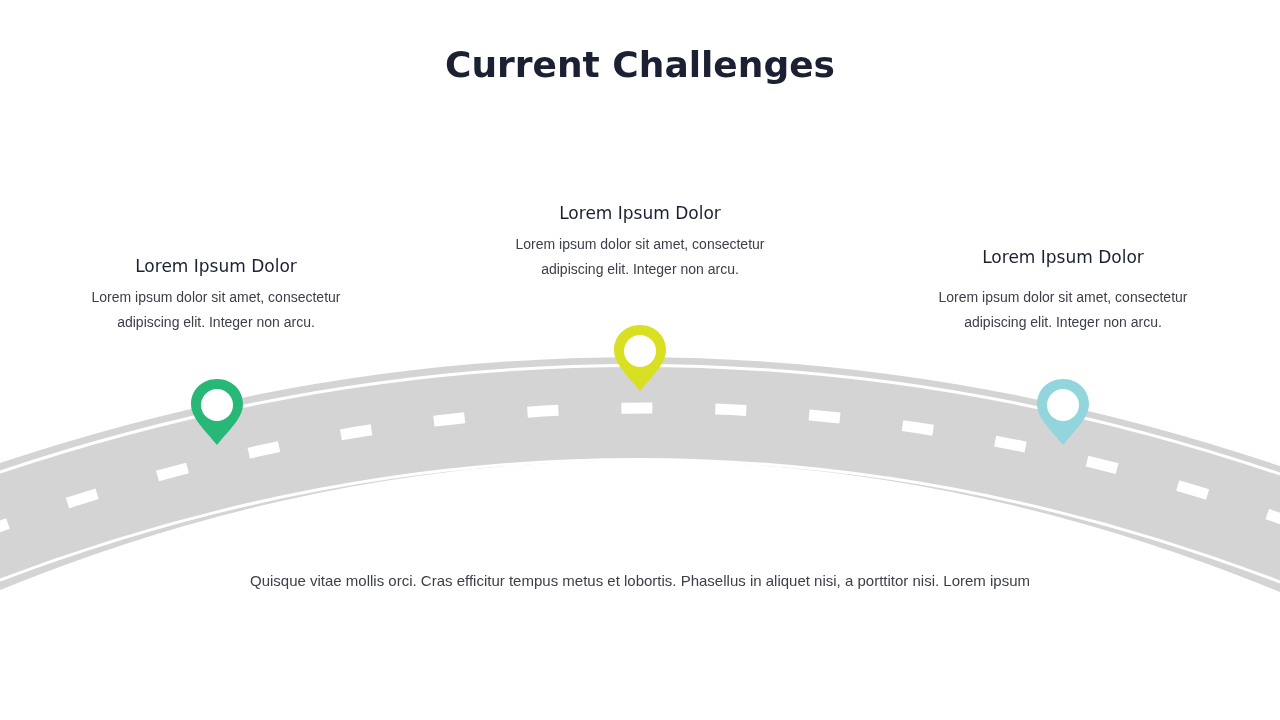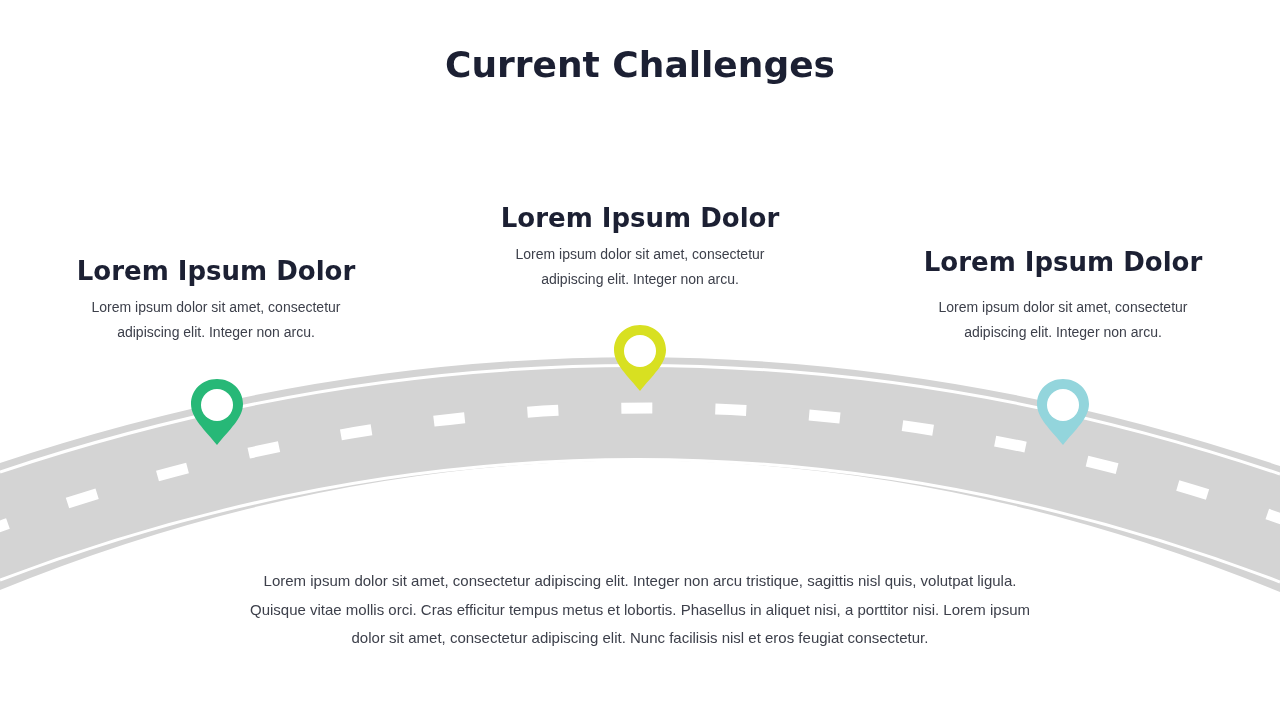--- a/index.html
+++ b/index.html
@@ -13,21 +13,21 @@
       position: absolute; left: 0; top: 44px; width: 1280px;
       text-align: center;
       font-family: "DejaVu Sans", sans-serif;
       font-weight: bold; font-size: 36px; letter-spacing: 0px;
       color: #1c2033;
     }
     .road-svg { position: absolute; left: 0; top: 0; }
     .card { position: absolute; text-align: center; width: 340px; }
     .card h3 {
       margin: 0; font-family: "DejaVu Sans", sans-serif;
-      font-weight: bold; font-size: 26px; color: #1c2033;
+      font-weight: normal; font-size: 17px; color: #1c2033;
     }
     .card p {
       margin: 0; font-size: 14px; line-height: 25px; color: #3d404b;
       font-family: "Liberation Sans", sans-serif;
     }
     .card p span { display: block; }
     .footer {
       position: absolute; left: 180px; width: 920px; top: 567px;
       text-align: center; font-size: 15px; line-height: 28.5px; color: #3d404b;
       font-family: "Liberation Sans", sans-serif;
@@ -83,16 +83,14 @@
   <path d="M27,1 C12,1 1,12 1,26 C1,40 15,52 27,67 C39,52 53,40 53,26 C53,12 42,1 27,1 Z" fill="#d8e021"></path>
   <circle cx="27" cy="27" r="16" fill="#ffffff"></circle>
 </svg>
 
 <svg class="pin" style="left:1036px; top:378px;" viewBox="0 0 54 68">
   <path d="M27,1 C12,1 1,12 1,26 C1,40 15,52 27,67 C39,52 53,40 53,26 C53,12 42,1 27,1 Z" fill="#93d5dc"></path>
   <circle cx="27" cy="27" r="16" fill="#ffffff"></circle>
 </svg>
 
 <div class="footer">
-  <span>Lorem ipsum dolor sit amet, consectetur adipiscing elit. Integer non arcu tristique, sagittis nisl quis, volutpat ligula.</span>
   <span>Quisque  vitae mollis orci. Cras efficitur tempus metus et lobortis. Phasellus in aliquet nisi, a porttitor nisi. Lorem ipsum</span>
-  <span>dolor sit amet, consectetur adipiscing elit. Nunc facilisis nisl et eros feugiat consectetur.</span>
 </div>
 
 </body></html>

